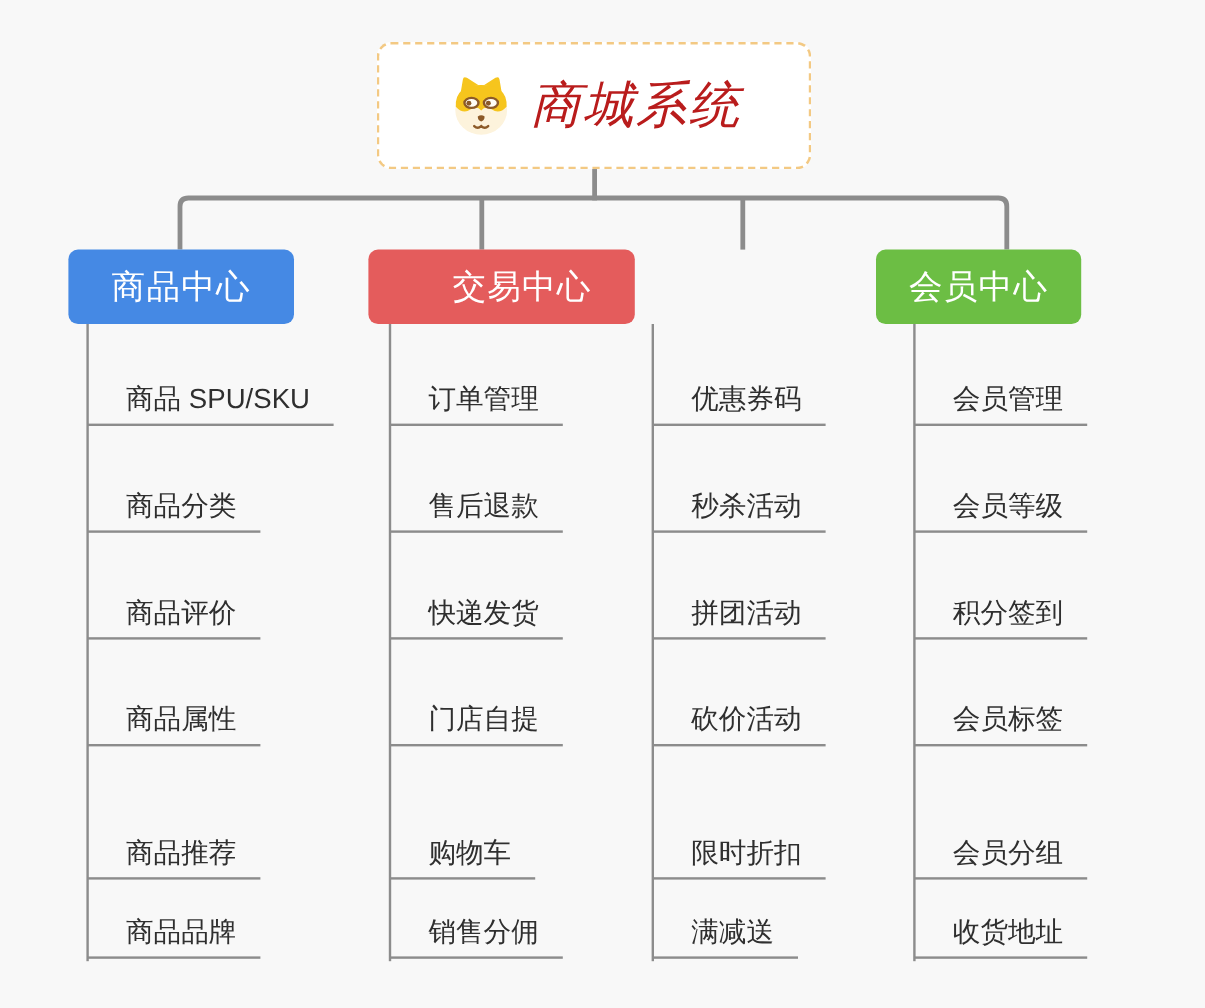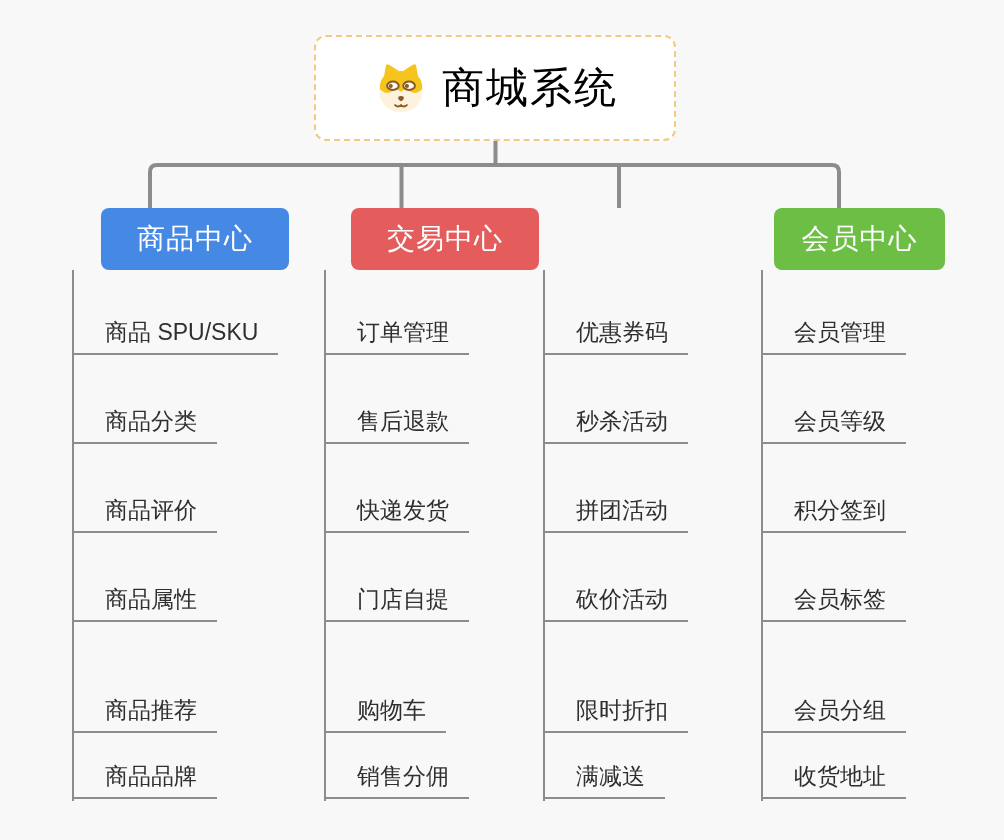--- a/index.html
+++ b/index.html
@@ -52,24 +52,23 @@
     top:208px;
     width:188px;height:62px;
     border-radius:8px;
     display:flex;
     align-items:center;
     justify-content:center;
     color:#ffffff;
     font-size:28px;
     letter-spacing:1px;
     cursor:default;
-    margin-left:44px;
   }
   .branch.b1{left:57px;}
-  .branch.b2{left:307px;}
+  .branch.b2{left:307px;padding-left:34px;}
   .branch.b3{left:525px;}
   .branch.b4{left:730px;width:171px;}
   
   .col{
     position:absolute;
     top:270px;
     width:240px;
     height:540px;
   }
   .col.c1{left:72px;}
@@ -121,21 +120,21 @@
       <path d="M52 24 L49 6 Q48.5 2.5 45.2 4.3 L33 12 Z" fill="#f6c51d"></path>
       <ellipse cx="32" cy="34" rx="24" ry="23" fill="#fdf3dc"></ellipse>
       <path d="M8.5 31 Q7.5 11 32 11 Q56.5 11 55.5 31 Q48.5 38.5 42 33.5 Q36 29.5 32 34.5 Q28 29.5 22 33.5 Q15.5 38.5 8.5 31 Z" fill="#f6c51d"></path>
       <ellipse cx="23" cy="27.5" rx="6.5" ry="4.6" fill="#fffdf5" stroke="#8c5a28" stroke-width="2.2"></ellipse>
       <ellipse cx="41" cy="27.5" rx="6.5" ry="4.6" fill="#fffdf5" stroke="#8c5a28" stroke-width="2.2"></ellipse>
       <circle cx="20.6" cy="27.8" r="2.3" fill="#8c5a28"></circle>
       <circle cx="38.6" cy="27.8" r="2.3" fill="#8c5a28"></circle>
       <path d="M28.8 40 Q32 38 35.2 40 Q35.2 43.6 32 44.7 Q28.8 43.6 28.8 40 Z" fill="#8c5a28"></path>
       <path d="M25.5 49 Q28.7 52.2 32 49 Q35.3 52.2 38.5 49" stroke="#8c5a28" stroke-width="2.2" fill="none" stroke-linecap="round"></path>
     </svg>
-    <span class="root-title" style="color: #000000;">商城系统</span>
+    <span class="root-title" style="color: #b91c1c; font-style: italic;">商城系统</span>
   </div>
 
   <div class="branch b1" style="background: rgb(69, 137, 228);">
     <span>商品中心</span>
   </div>
   <div class="branch b2" style="background: rgb(228, 92, 92);">
     <span>交易中心</span>
   </div>
   <div class="branch b4" style="background: rgb(108, 190, 68);">
     <span>会员中心</span>

